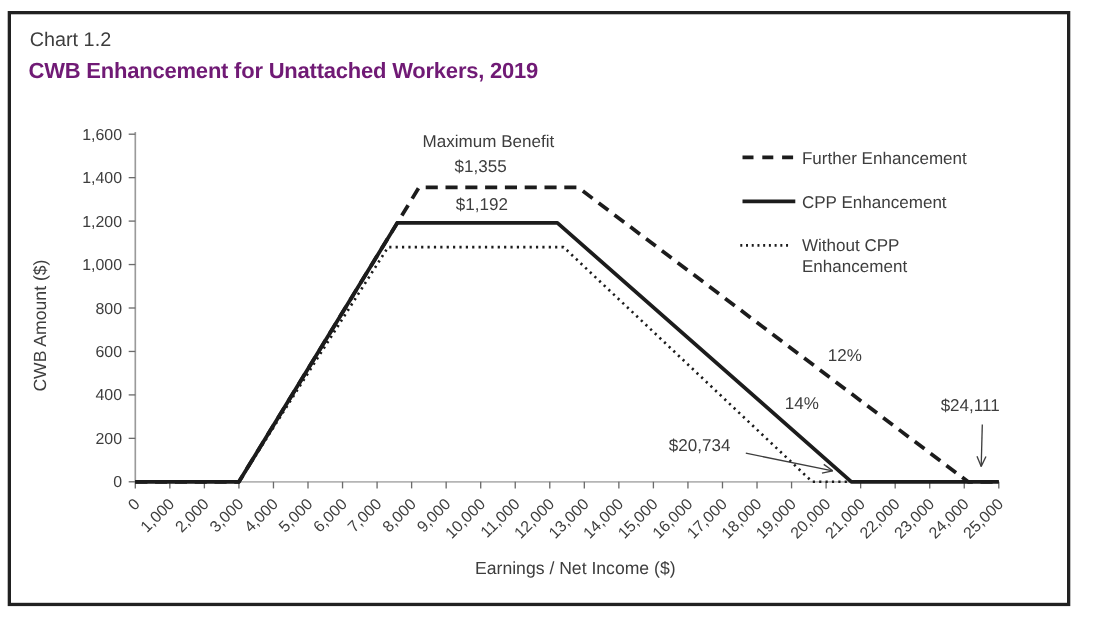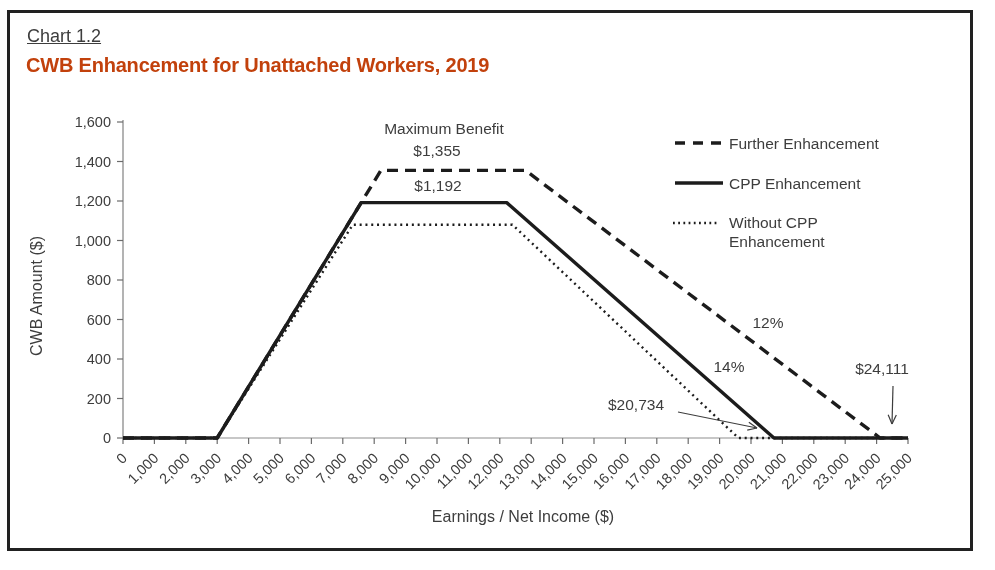--- a/index.html
+++ b/index.html
@@ -1,21 +1,21 @@
 <!DOCTYPE html>
 <html><head>
 <meta charset="utf-8">
 <style>
   html,body{margin:0;padding:0;background:#ffffff;}
   body{width:995px;height:570px;position:relative;overflow:hidden;
        font-family:"Liberation Sans",sans-serif;}
   .frame{position:absolute;left:7px;top:10px;width:966px;height:541px;
          border:3px solid #212121;box-sizing:border-box;background:#ffffff;}
-  .chart-label{position:absolute;left:27px;top:26px;font-size:18px;color:#3d3d3d;text-decoration:underline;}
-  .chart-title{position:absolute;left:26px;top:54px;font-size:20px;font-weight:700;color:#c2410c;letter-spacing:-0.2px;}
+  .chart-label{position:absolute;left:27px;top:26px;font-size:18px;color:#3d3d3d;}
+  .chart-title{position:absolute;left:26px;top:54px;font-size:20px;font-weight:700;color:#701a75;letter-spacing:-0.2px;}
   svg{position:absolute;left:0;top:0;}
   svg text{font-family:"Liberation Sans",sans-serif;}
   .tick-label{font-size:14.5px;fill:#3d3d3d;}
   .axis-title{font-size:16px;fill:#3d3d3d;}
   .legend-label{font-size:15.5px;fill:#3d3d3d;}
   .anno{font-size:15.5px;fill:#3d3d3d;}
   .sample{stroke:#1c1c1c;fill:none;}
   .dashed-sample{stroke-width:3.5;stroke-dasharray:10 8;}
   .solid-sample{stroke-width:3.5;}
   .dotted-sample{stroke-width:2.5;stroke-dasharray:1.8 3.4;}

